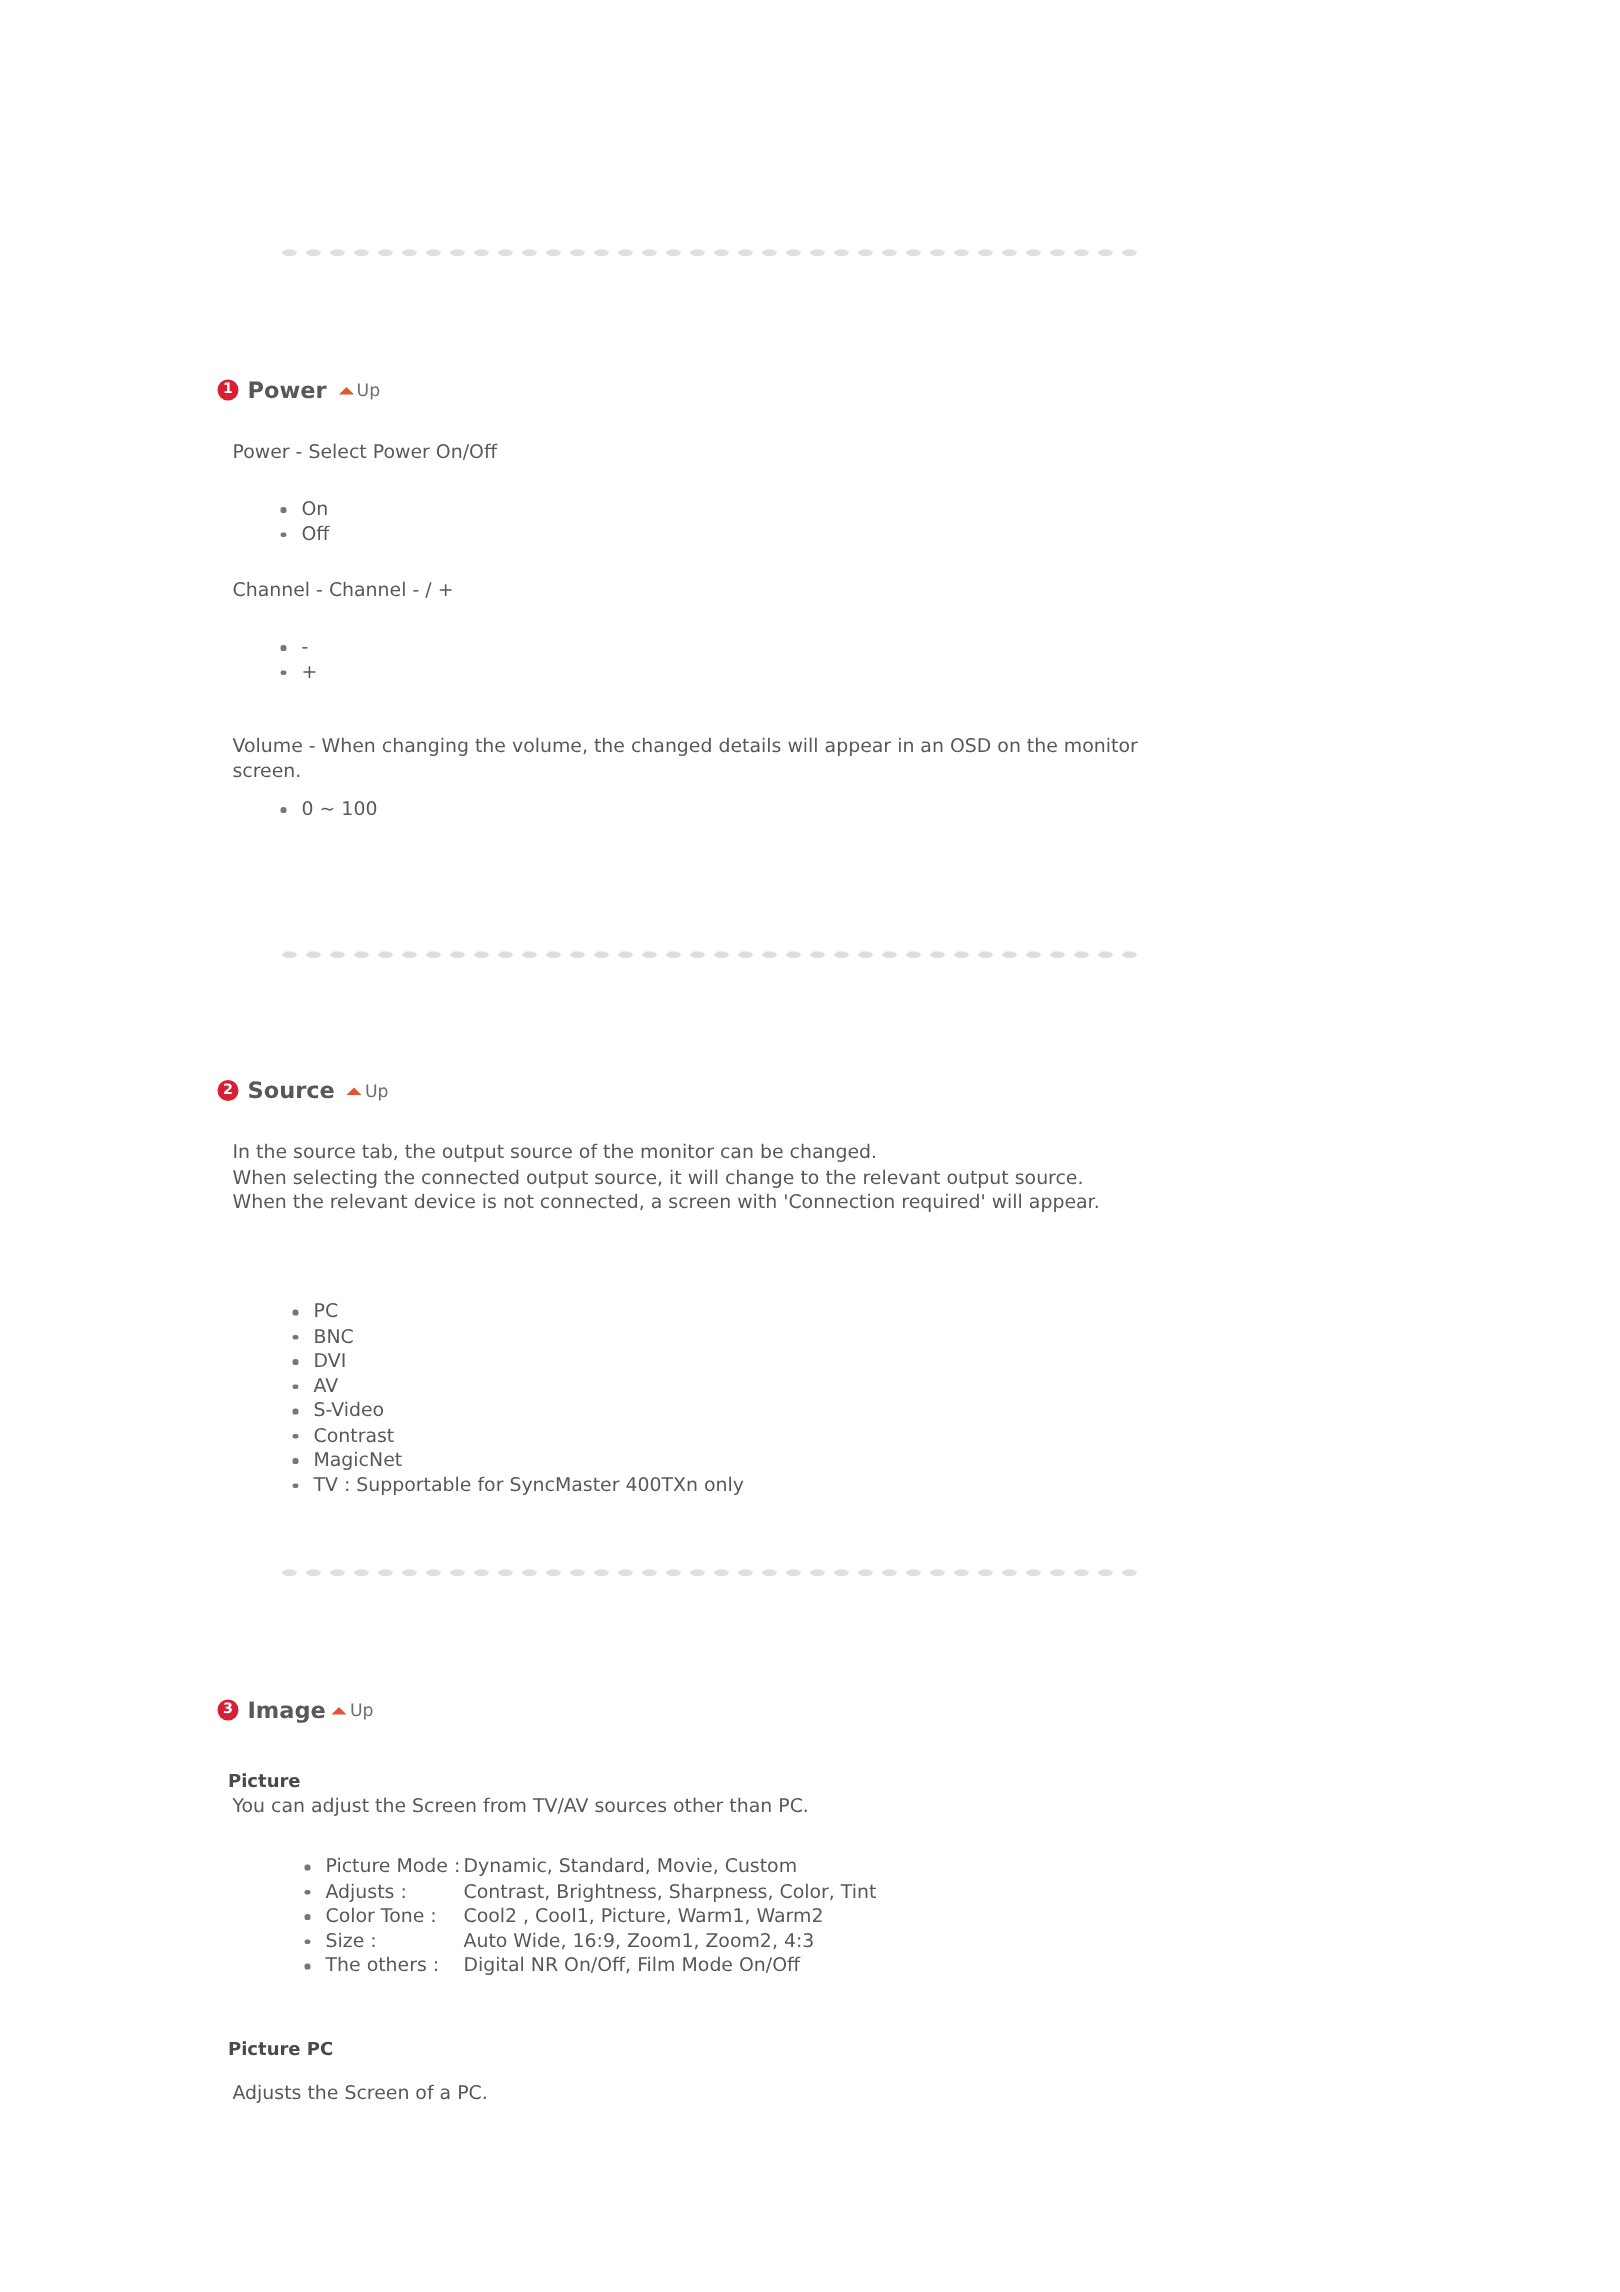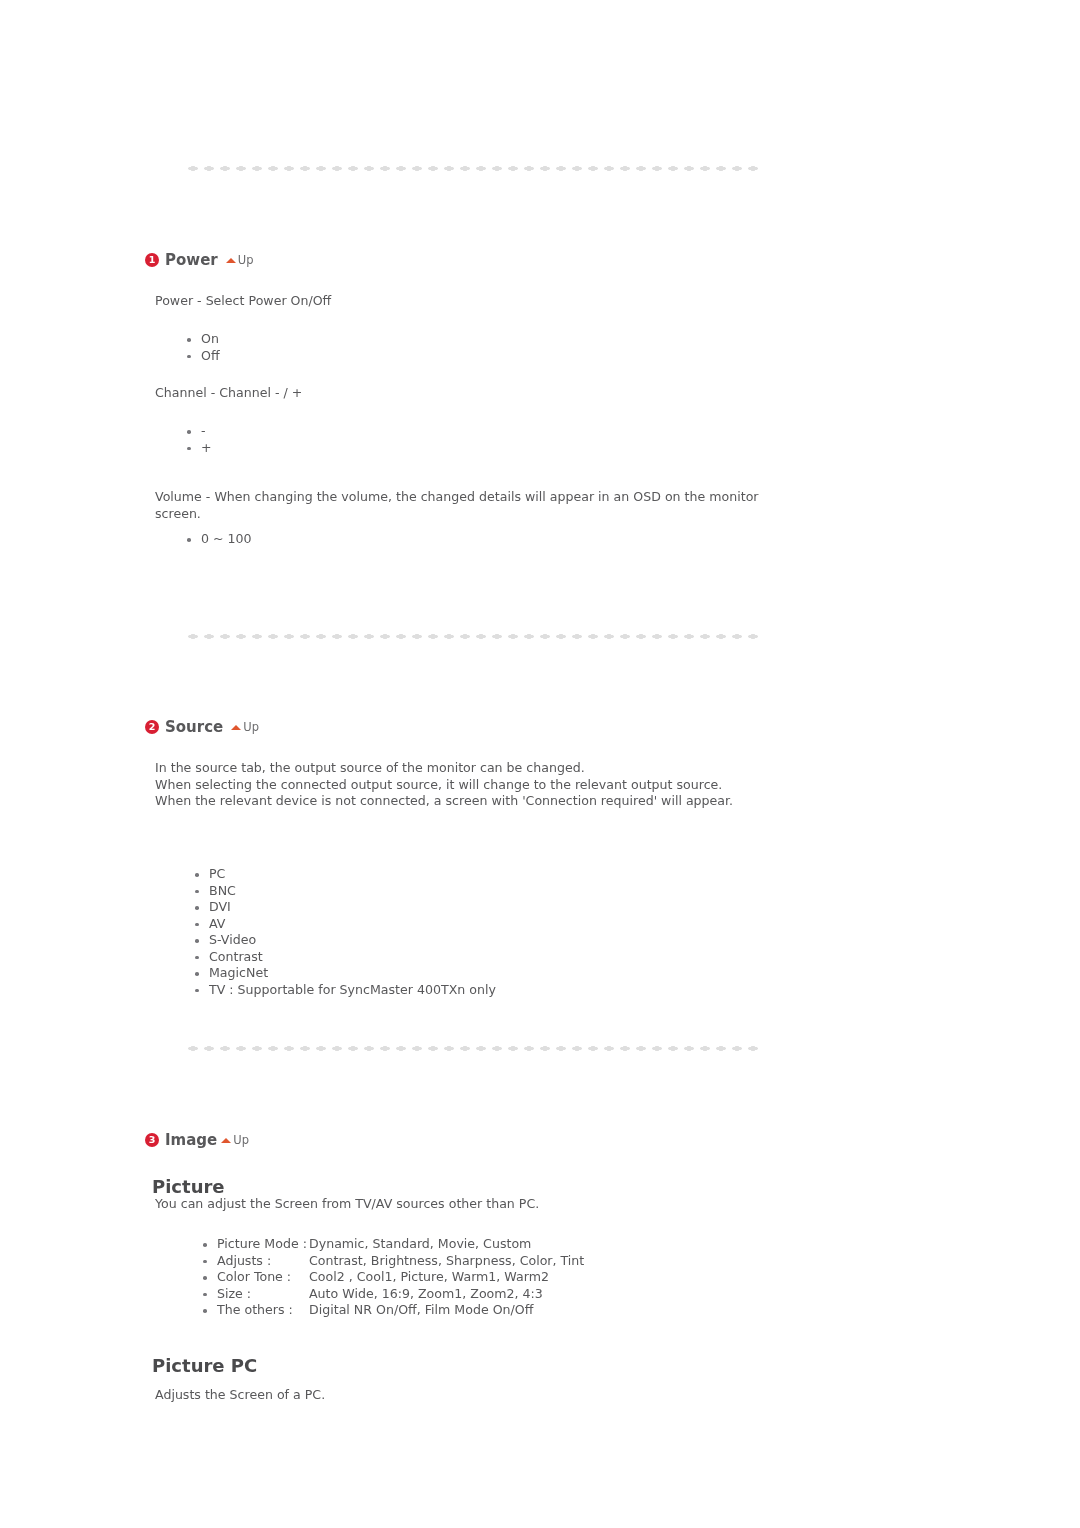--- a/index.html
+++ b/index.html
@@ -125,21 +125,21 @@
     top: 7px;
     width: 3.5px;
     height: 3.5px;
     border-radius: 50%;
     background: #76767a;
   }
 
   .sub-head {
     position: absolute;
     left: 152px;
-    font-size: 18px;
+    font-size: 12px;
     font-weight: bold;
     color: #4a4a4c;
     line-height: 16px;
   }
 
   .kv {
     display: inline-block;
   }
   .kv .k {
     display: inline-block;

